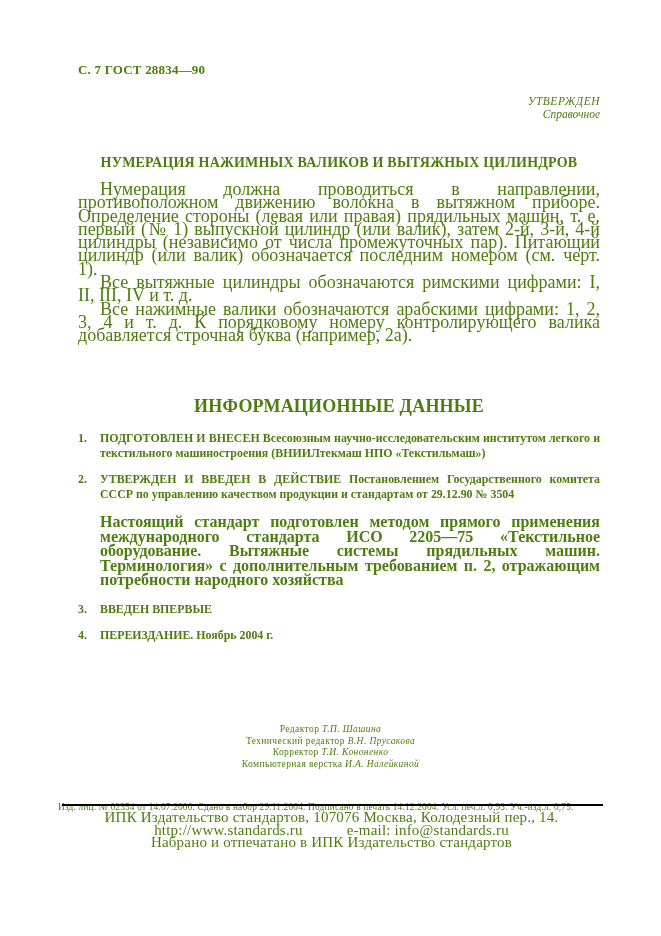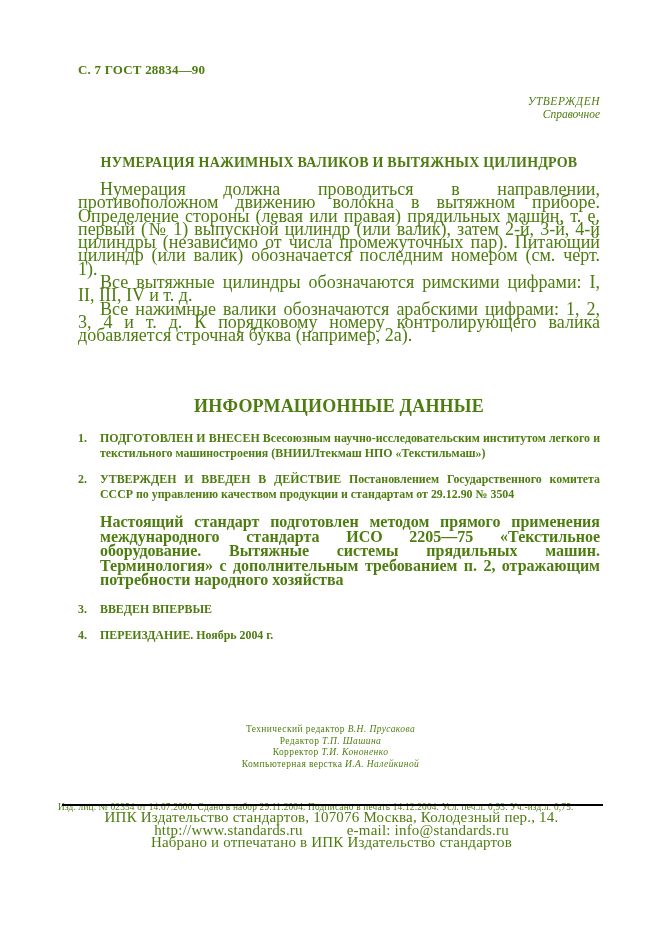--- a/index.html
+++ b/index.html
@@ -110,26 +110,26 @@
     </div>
 
     <div class="item">
       <span class="num">4.</span>
       <span>ПЕРЕИЗДАНИЕ. Ноябрь 2004 г.</span>
     </div>
   </div>
 
   <div class="credits">
     <div>
+      <span>Редактор</span>
+      <span class="name">Т.П. Шашина</span>
+    </div>
+    <div>
       <span>Технический редактор</span>
       <span class="name">В.Н. Прусакова</span>
-    </div>
-    <div>
-      <span>Редактор</span>
-      <span class="name">Т.П. Шашина</span>
     </div>
     <div>
       <span>Корректор</span>
       <span class="name">Т.И. Кононенко</span>
     </div>
     <div>
       <span>Компьютерная верстка</span>
       <span class="name">И.А. Налейкиной</span>
     </div>
   </div>

